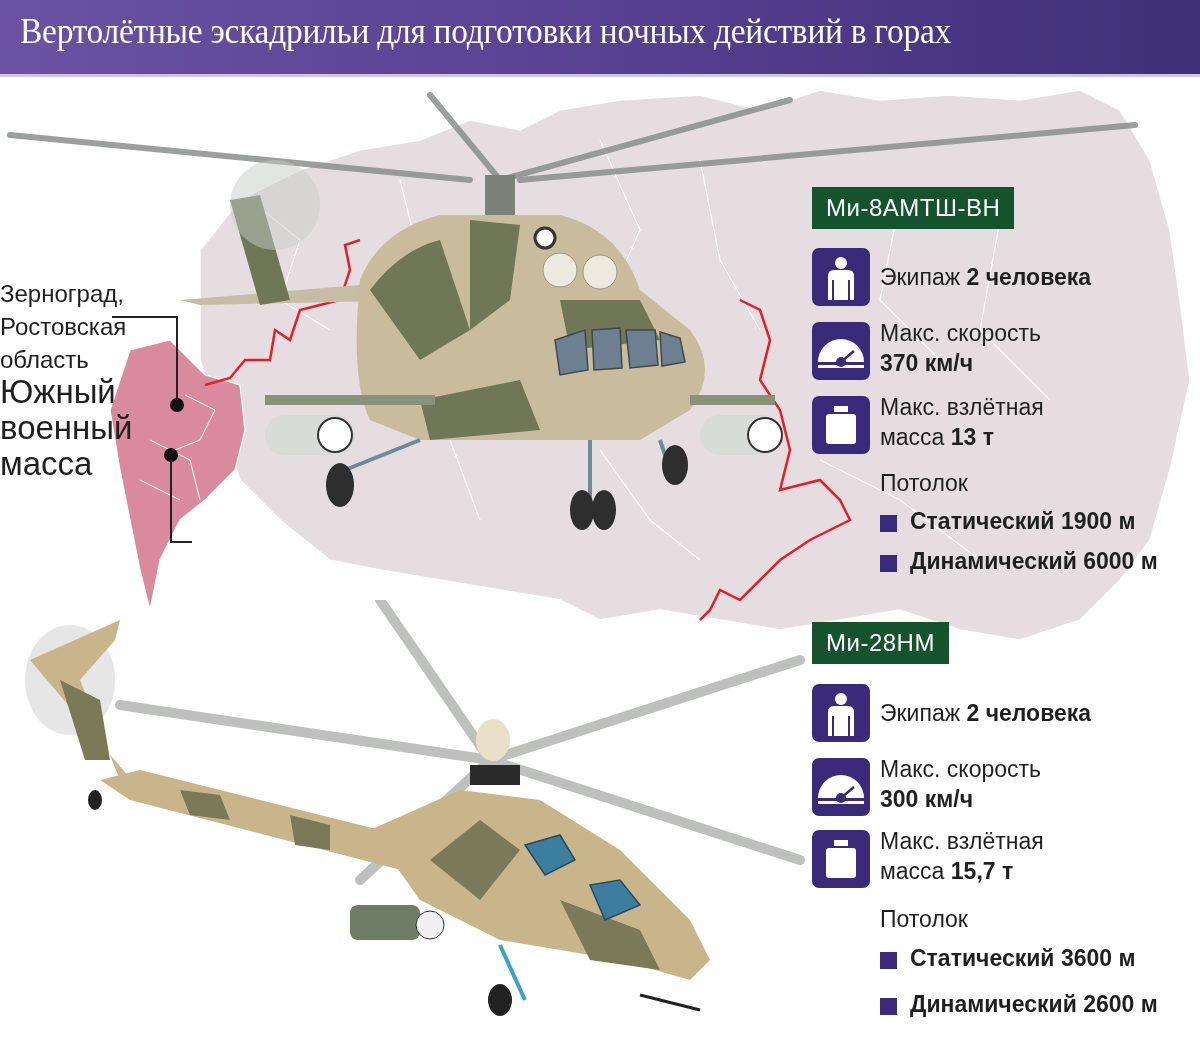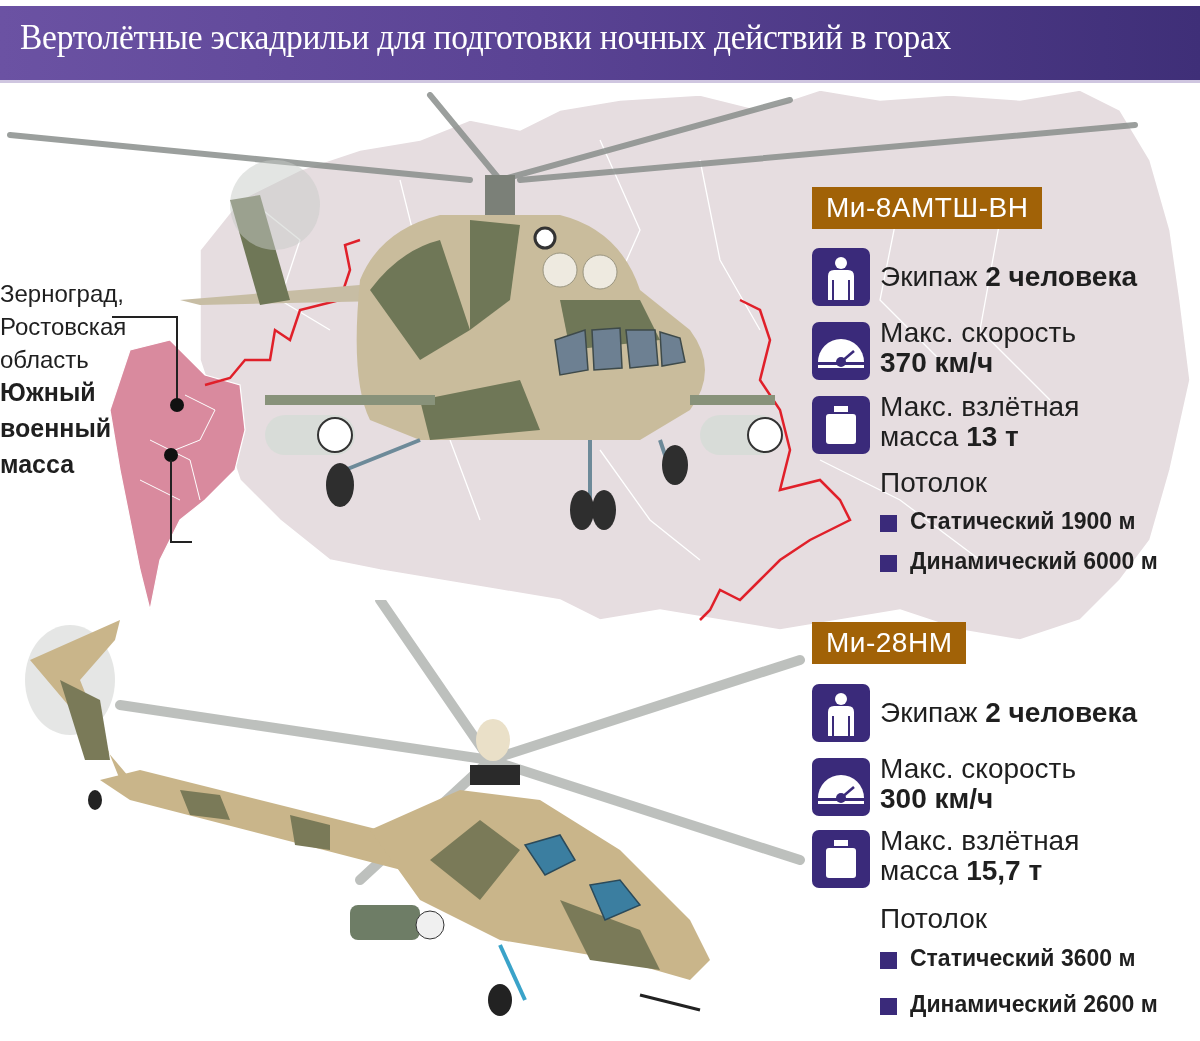--- a/index.html
+++ b/index.html
@@ -1,26 +1,26 @@
 <!DOCTYPE html>
 <html><head>
 <meta charset="utf-8">
 <style>
   html, body { margin:0; padding:0; }
   body { width:1200px; height:1041px; position:relative; overflow:hidden; background:#ffffff; font-family:"Liberation Sans", sans-serif; color:#1f1f1f; }
-  .header { position:absolute; left:0; top:0; width:1200px; height:74px; background:linear-gradient(90deg,#6b52a3 0%,#5a4394 45%,#3f2f78 100%); border-bottom:3px solid #cfc6e0;margin-top:6px; }
+  .header { position:absolute; left:0; top:0; width:1200px; height:74px; background:linear-gradient(90deg,#6b52a3 0%,#5a4394 45%,#3f2f78 100%); border-bottom:3px solid #cfc6e0; }
   .header h1 { margin:0; position:absolute; left:20px; top:10px; font-family:"Liberation Serif", serif; font-weight:normal; font-size:36px; color:#ffffff; letter-spacing:-0.3px; transform:scaleX(0.93); transform-origin:left center; white-space:nowrap; }
   .map { position:absolute; left:0; top:80px; width:1200px; height:580px; }
   .heli { position:absolute; }
   .label { position:absolute; font-size:24px; line-height:33px; color:#1f1f1f;margin-top:47px; }
-  .district { position:absolute; left:0; top:374px; font-size:25px; font-weight:bold; line-height:36px; }
-  .model-tag { position:absolute; background:#a16207; color:#ffffff; font-size:28px; font-weight:normal; padding:0 14px; height:42px; line-height:42px; letter-spacing:0.5px; }
+  .district { position:absolute; left:0; top:374px; font-size:33px; font-weight:normal; line-height:36px; }
+  .model-tag { position:absolute; background:#14532d; color:#ffffff; font-size:24px; font-weight:normal; padding:0 14px; height:42px; line-height:42px; letter-spacing:0.5px; }
   .stat-icon { position:absolute; width:58px; height:58px; background:#3a2a7a; border-radius:7px; }
   .stat-icon svg { width:58px; height:58px; display:block; }
-  .stat-text { position:absolute; font-size:28px; line-height:30px; color:#1f1f1f; white-space:nowrap; }
+  .stat-text { position:absolute; font-size:23px; line-height:30px; color:#1f1f1f; white-space:nowrap; }
   .stat-text b { font-weight:bold; }
   .bullet { position:absolute; width:17px; height:17px; background:#3a2a7a; }
   .ceil { position:absolute; font-size:23px; font-weight:bold; color:#1f1f1f; white-space:nowrap; }
   .dot { position:absolute; width:14px; height:14px; border-radius:50%; background:#111; }
   .leader { position:absolute; background:#222; }
 </style>
 </head>
 <body>
 
 <div class="header">

